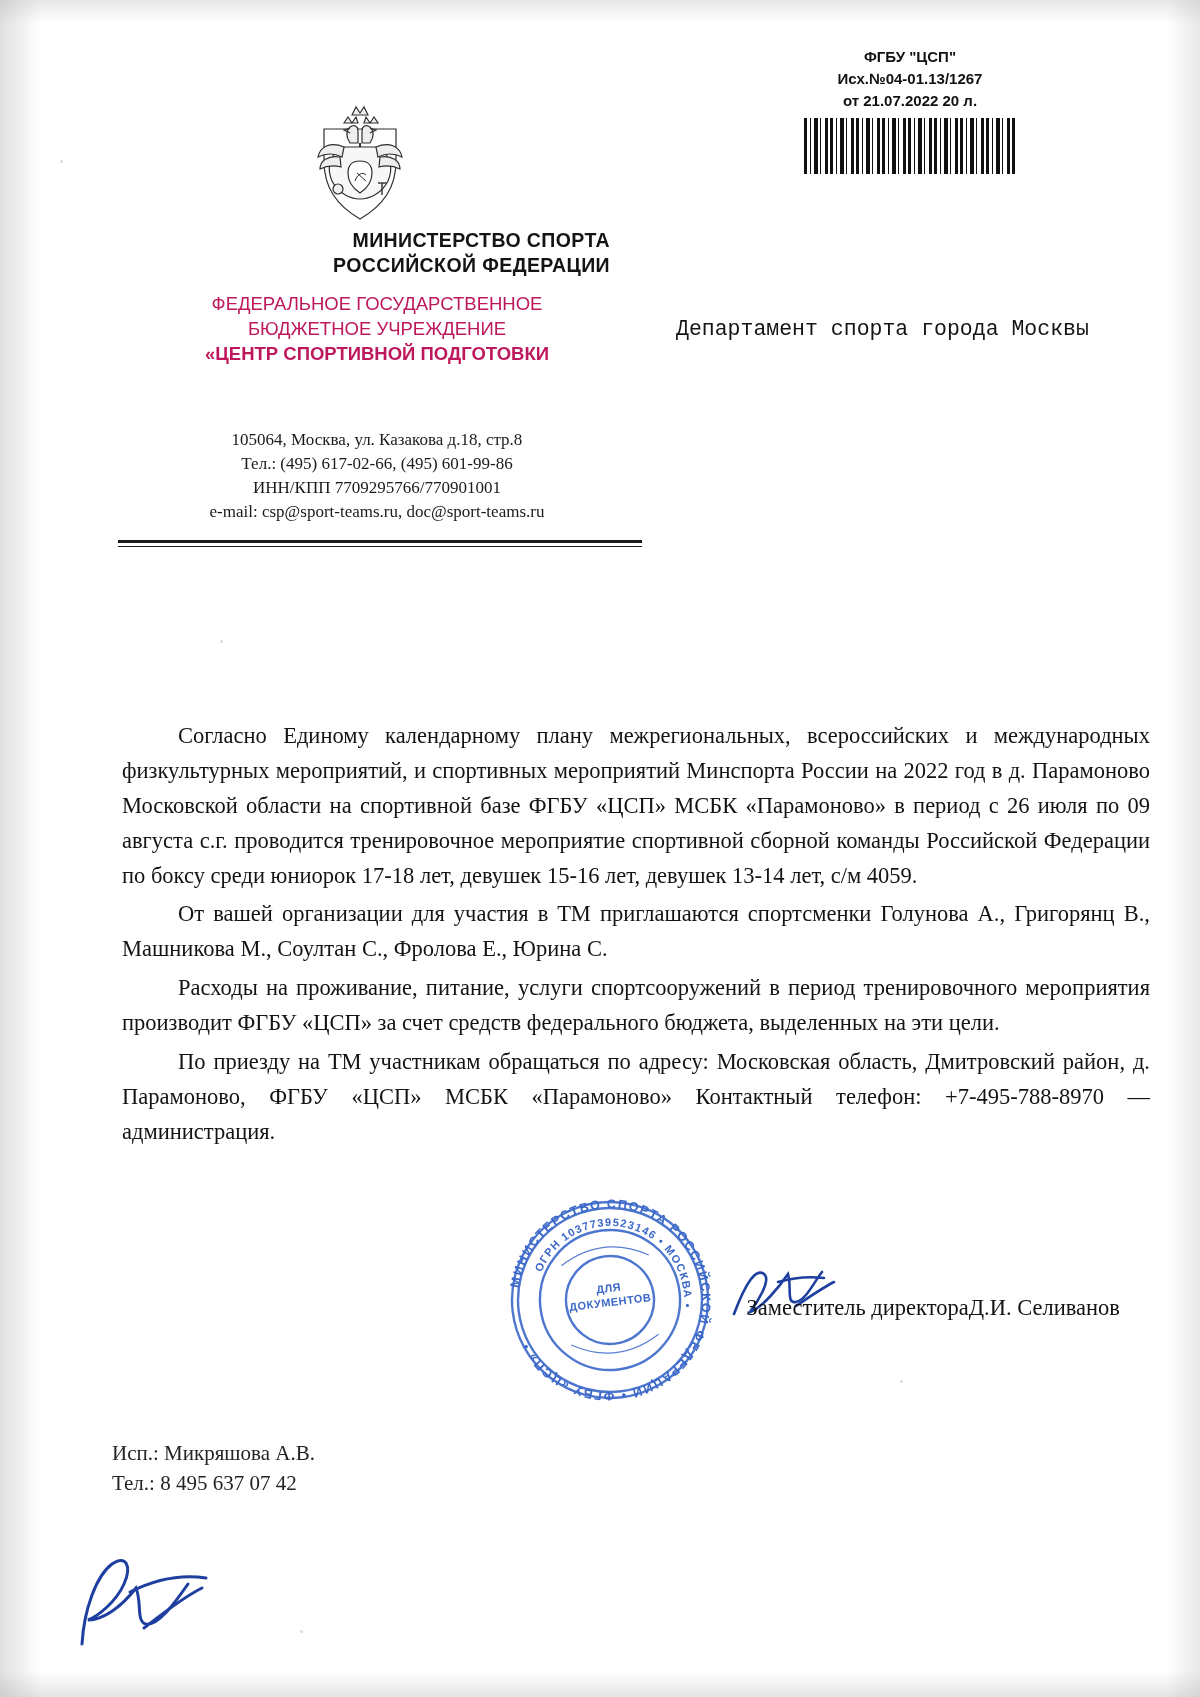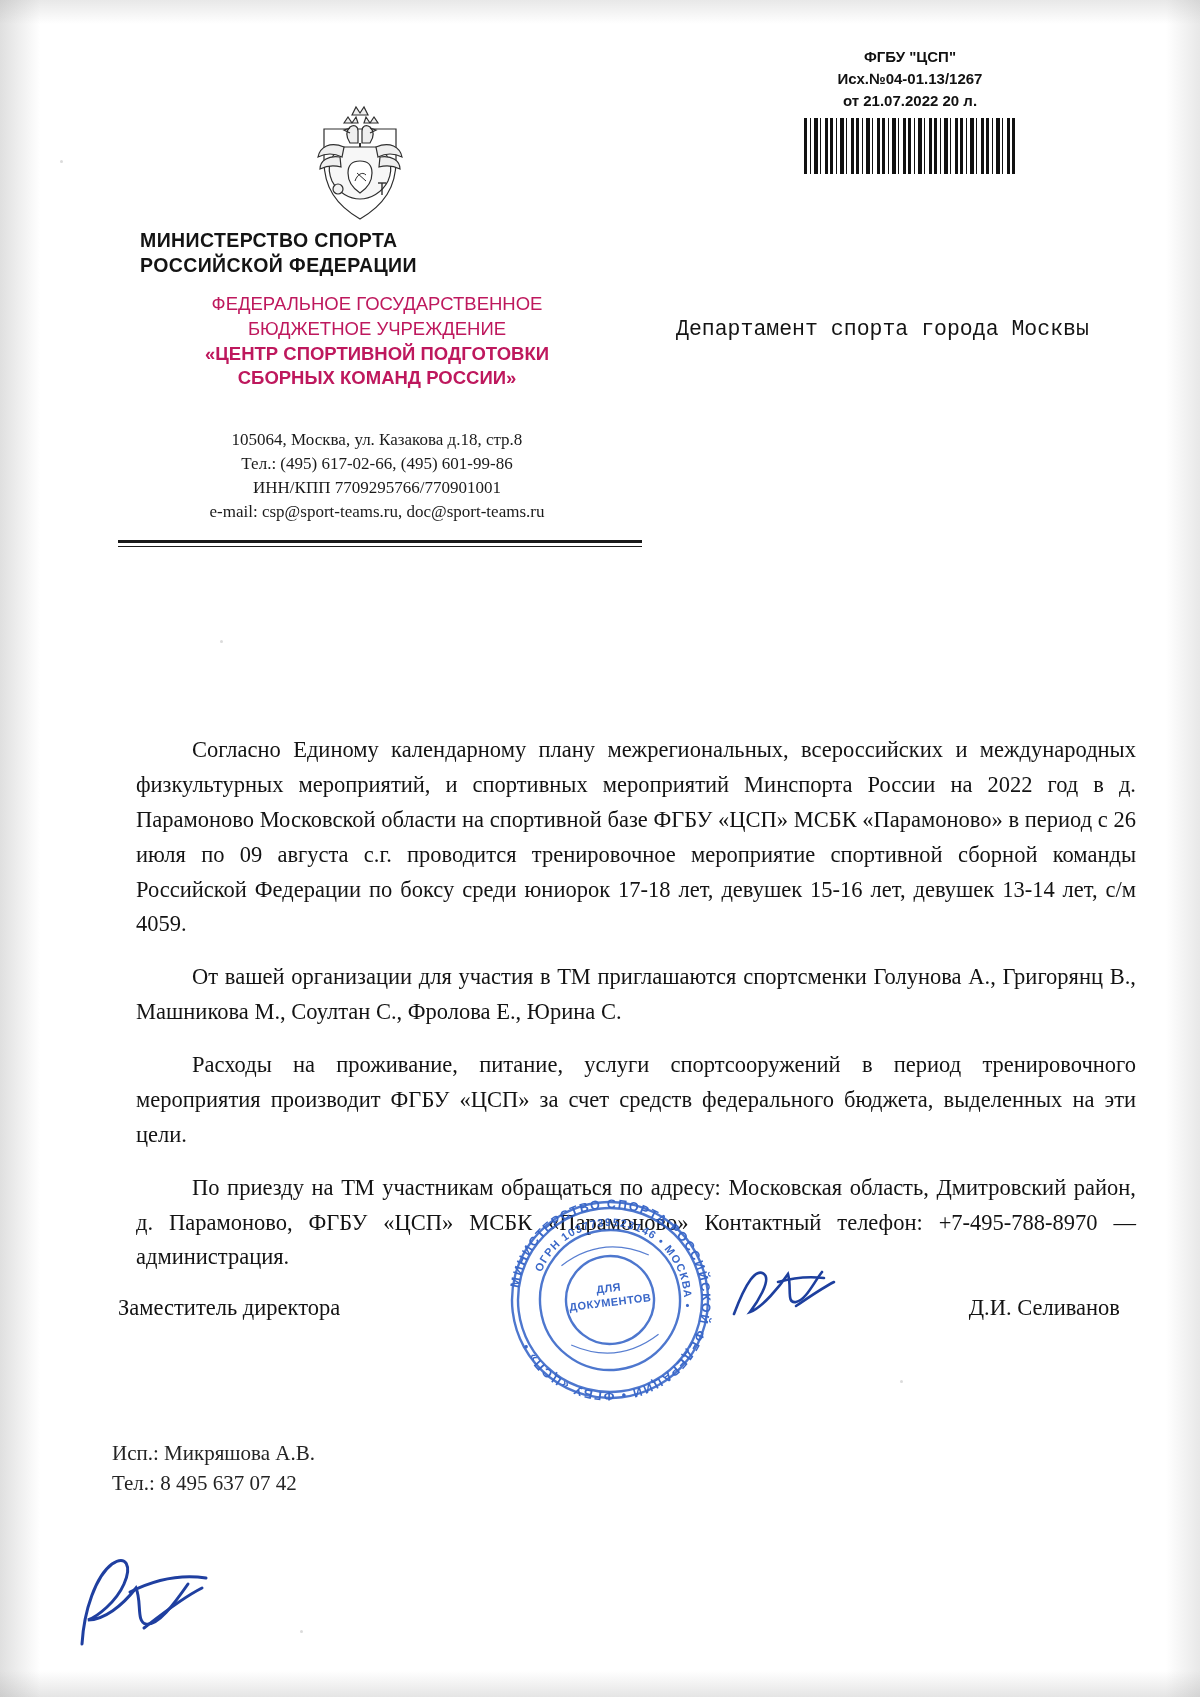--- a/index.html
+++ b/index.html
@@ -83,21 +83,21 @@
     width: 120px;
     height: 130px;
   }
 
   
   .ministry {
     position: absolute;
     top: 228px;
     left: 140px;
     width: 470px;
-    text-align: left;
+    text-align: right;
     font-family: "Liberation Sans", sans-serif;
     font-weight: bold;
     font-size: 19.5px;
     letter-spacing: 0.4px;
     line-height: 1.28;
     color: #141414;
   }
   .org {
     position: absolute;
     top: 292px;
@@ -154,35 +154,35 @@
     top: 715px;
     left: 118px;
     width: 1036px;
     font-family: "Liberation Serif", serif;
     font-size: 22.5px;
     line-height: 1.55;
     text-align: justify;
     color: #131313;
   }
   .body-text p {
-    margin: 18px;
+    margin: 4px;
     text-indent: 56px;
   }
 
   
   .sign-row {
     position: absolute;
     top: 1295px;
     left: 118px;
     width: 1036px;
     font-family: "Liberation Serif", serif;
     font-size: 22.5px;
     color: #131313;
     display: flex;
-    justify-content: space-between;
+    justify-content: flex-end;
   }
   .sign-name {
     margin-right: 34px;
   }
 
   
   .stamp {
     position: absolute;
     top: 1190px;
     left: 500px;
@@ -302,21 +302,20 @@
 
   <div class="ministry">
     <div>МИНИСТЕРСТВО СПОРТА</div>
     <div>РОССИЙСКОЙ ФЕДЕРАЦИИ</div>
   </div>
 
   <div class="org">
     <div>ФЕДЕРАЛЬНОЕ ГОСУДАРСТВЕННОЕ</div>
     <div>БЮДЖЕТНОЕ УЧРЕЖДЕНИЕ</div>
     <div class="bold">«ЦЕНТР СПОРТИВНОЙ ПОДГОТОВКИ</div>
-    <div class="bold">СБОРНЫХ КОМАНД РОССИИ»</div>
   </div>
 
   <div class="contacts">
     <div>105064, Москва, ул. Казакова д.18, стр.8</div>
     <div>Тел.: (495) 617-02-66, (495) 601-99-86</div>
     <div>ИНН/КПП 7709295766/770901001</div>
     <div>
       <span>e-mail: </span><span class="mail">csp@sport-teams.ru</span><span>, </span><span class="mail">doc@sport-teams.ru</span>
     </div>
   </div>

